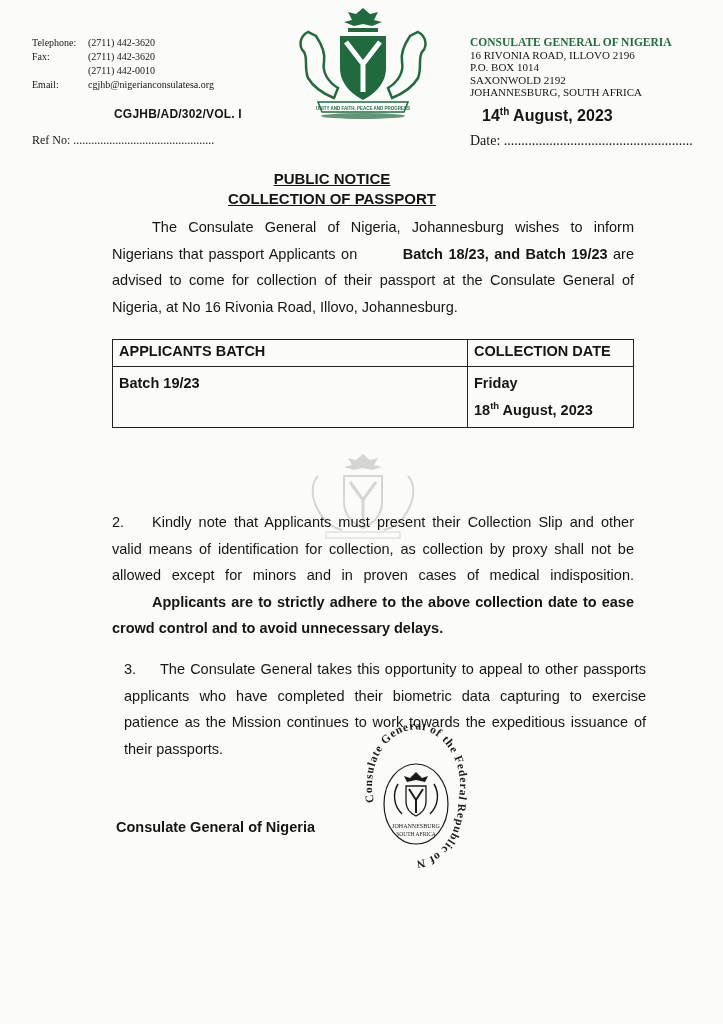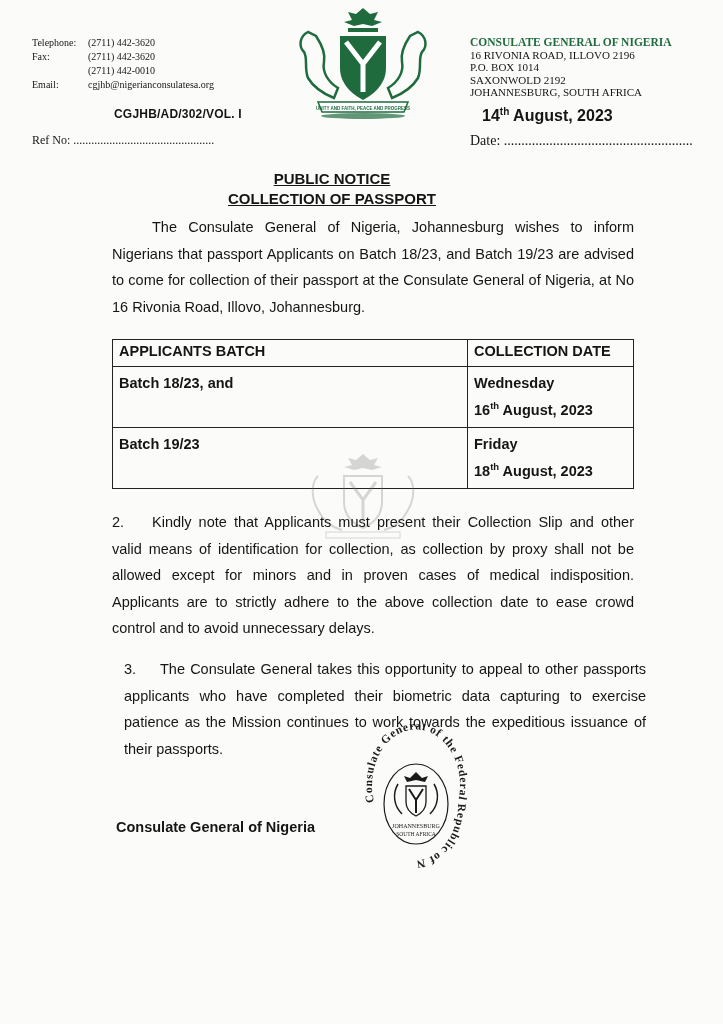--- a/index.html
+++ b/index.html
@@ -17,21 +17,21 @@
   .addr{left:470px;top:36px;font-size:11px;line-height:12.5px;}
   .addr .t{font-weight:bold;color:#1f6b3e;font-size:11.5px;}
   .hdate{left:482px;top:107px;font-size:16px;font-weight:bold;}
   .hdate sup{font-size:10px;}
   .datelbl{left:470px;top:133px;font-size:14px;}
   
   .crest{left:290px;top:2px;width:146px;height:118px;}
   
   .title{left:0;width:664px;text-align:center;font-weight:bold;font-size:15px;text-decoration:underline;}
   .para{left:112px;width:522px;font-size:14.5px;line-height:26.5px;text-align:justify;}
-  .para b{font-weight:normal;}
+  .para b{font-weight:bold;margin-left:40px;}
   table.batch{position:absolute;left:112px;top:339px;width:522px;border-collapse:collapse;font-size:14.5px;}
   table.batch td{border:1.4px solid #222;vertical-align:top;padding:3px 6px;font-weight:bold;}
   table.batch td.c1{width:342px;}
   table.batch tr.hdr td{height:20px;}
   table.batch tr.dat td{height:48px;line-height:27px;}
   sup{font-size:9.5px;line-height:0;}
   .watermark{left:298px;top:450px;width:130px;height:92px;opacity:0.28;}
   .sign{left:116px;top:814px;font-size:14.5px;font-weight:bold;line-height:27px;}
   .stamp{left:360px;top:724px;width:112px;height:150px;}
 </style>
@@ -90,27 +90,20 @@
 
 <div class="abs para" style="top:214px;text-indent:40px;"><span>The Consulate General of Nigeria, Johannesburg wishes to inform Nigerians that passport Applicants on </span><b>Batch 18/23, and Batch 19/23</b><span> are advised to come for collection of their passport at the Consulate General of Nigeria, at No 16 Rivonia Road, Illovo, Johannesburg.</span></div>
 
 <table class="batch">
   <tbody>
       <tr class="hdr">
     <td class="c1">APPLICANTS BATCH</td>
     <td>COLLECTION DATE</td>
   </tr>
   <tr class="dat">
-    <td class="c1">Batch 18/23,  and</td>
-    <td>
-          <div>Wednesday</div>
-          <div><span>16</span><sup>th</sup><span> August, 2023</span></div>
-        </td>
-  </tr>
-  <tr class="dat">
     <td class="c1">Batch 19/23</td>
     <td>
           <div>Friday</div>
           <div><span>18</span><sup>th</sup><span> August, 2023</span></div>
         </td>
   </tr>
 </tbody>
   </table>
 
 <svg class="abs watermark" viewBox="0 0 130 92">

